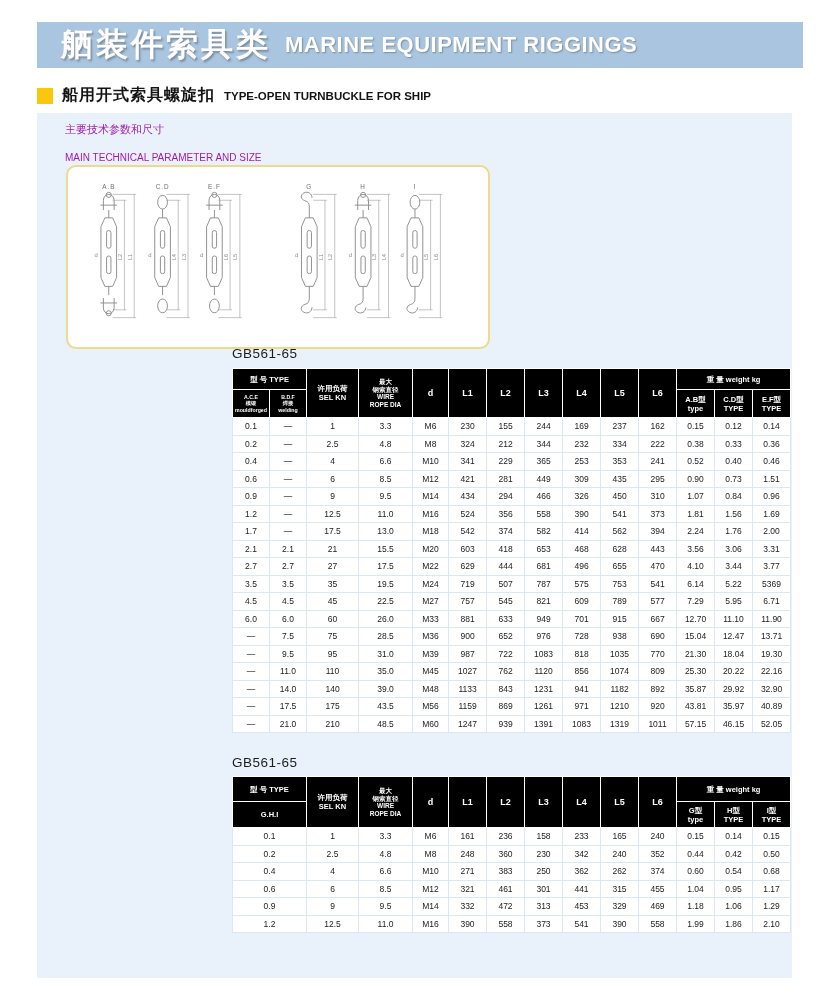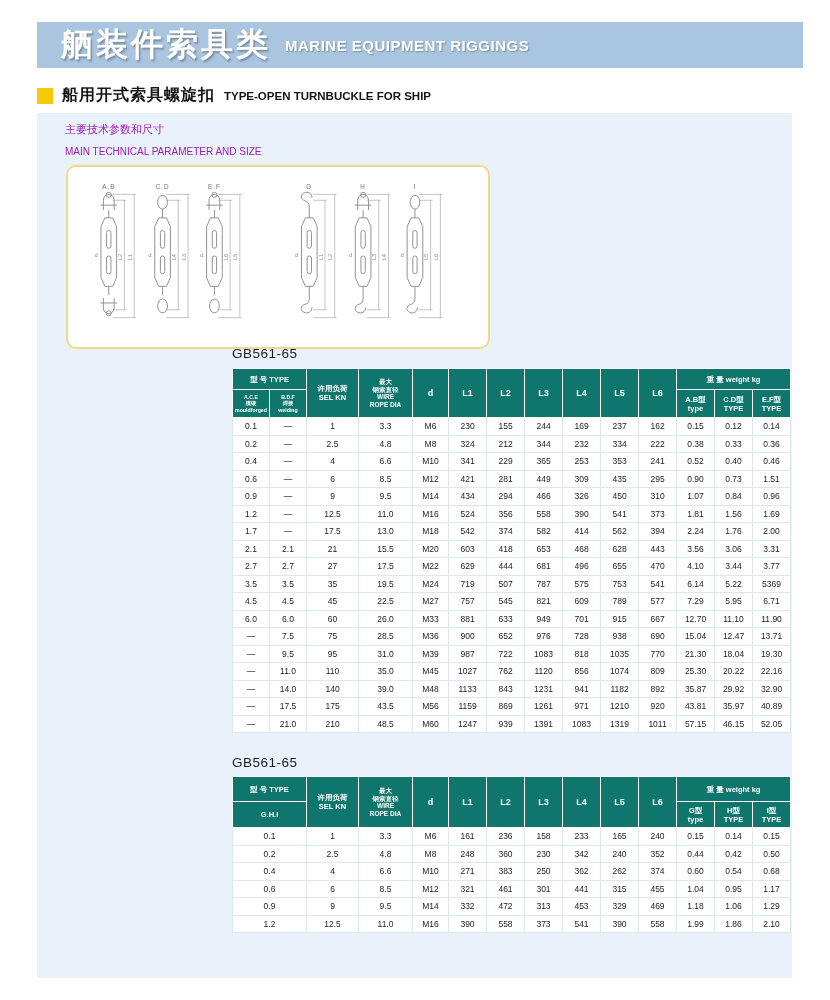--- a/index.html
+++ b/index.html
@@ -11,33 +11,33 @@
   .banner {
     position:absolute; left:37px; top:22px; width:766px; height:46px;
     background:#a9c5df; display:flex; align-items:center; padding-left:24px;
     box-sizing:border-box; gap:14px;
   }
   .banner-zh {
     font-size:32px; font-weight:bold; color:#ffffff; letter-spacing:3px;
     text-shadow:1.5px 1.5px 2px #7d8da0;
   }
   .banner-en {
-    font-size:15px; font-weight:bold; color:#ffffff; letter-spacing:.5px;
+    font-size:22px; font-weight:bold; color:#ffffff; letter-spacing:.5px;
     text-shadow:1px 1px 1.5px #7d8da0;
   }
   
   .section-row { position:absolute; left:37px; top:85px; display:flex; align-items:center; gap:9px; }
   .yellow-sq { width:16px; height:16px; background:#f9c70c; flex:0 0 auto; }
   .section-zh { font-size:16px; font-weight:bold; color:#141414; letter-spacing:1px; }
   .section-en { font-size:11.5px; font-weight:bold; color:#141414; }
   
   .panel { position:absolute; left:37px; top:113px; width:755px; height:865px; background:#e9f1fa; }
   .params { position:absolute; left:65px; top:122px; color:#a21caf; }
   .params-zh { font-size:11px; display:block; }
-  .params-en { font-size:10px; display:block; margin-top:9px; }
+  .params-en { font-size:10px; display:block; margin-top:15px; }
   
   .draw-box {
     position:absolute; left:66px; top:165px; width:424px; height:184px;
     background:#ffffff; border:2px solid #eed98c; border-radius:10px; box-sizing:border-box;
   }
   .fig-label { font-size:6.5px; fill:#6f6f6f; text-anchor:middle; letter-spacing:1px; }
   .dim-label { font-size:5.5px; fill:#8a8a8a; text-anchor:middle; }
   .d-label   { font-size:6px;  fill:#8a8a8a; text-anchor:middle; }
   .stem { stroke:#8f8f8f; stroke-width:1; }
   
@@ -46,21 +46,21 @@
     font-size:13.5px; color:#1c1c1c; letter-spacing:.5px;
   }
   .std-1 { top:346px; }
   .std-2 { top:755px; }
   
   .tbl-wrap { position:absolute; left:232px; width:558px; }
   .tbl-1 { top:368px; }
   .tbl-2 { top:776px; }
   table.cat { border-collapse:collapse; table-layout:fixed; width:558px; background:#ffffff; }
   table.cat th {
-    background:#0f766e; color:#ffffff; font-weight:bold; text-align:center;
+    background:#000000; color:#ffffff; font-weight:bold; text-align:center;
     vertical-align:middle; border:1px solid #ffffff; padding:0;
   }
   table.cat td {
     border:1px solid #dbe8f4; color:#222222; text-align:center; vertical-align:middle;
     font-size:8.5px; height:16.5px; padding:0; background:#ffffff;
   }
   .hr1 { height:21px; } .hr2 { height:28px; }
   .t2 .hr1 { height:25px; } .t2 .hr2 { height:26px; }
   .th-main { font-size:7.5px; line-height:9px; display:block; }
   .th-dim  { font-size:9px; }

